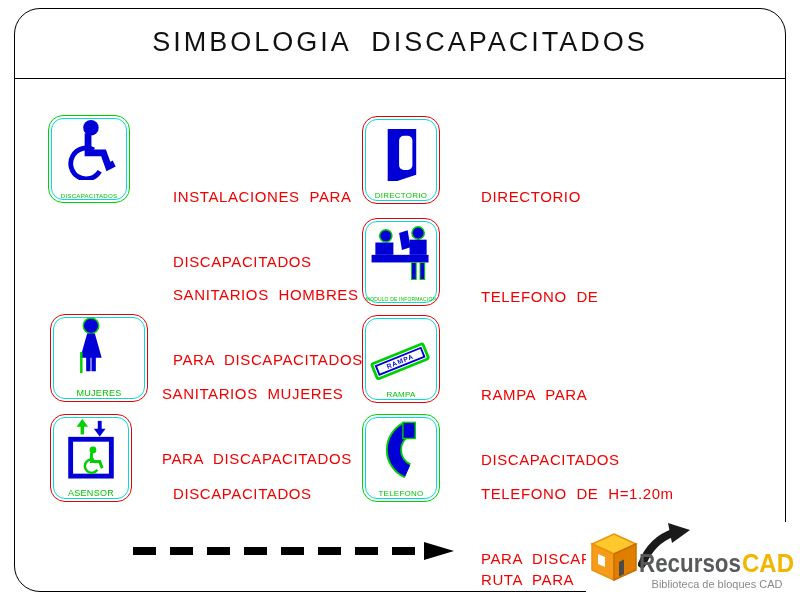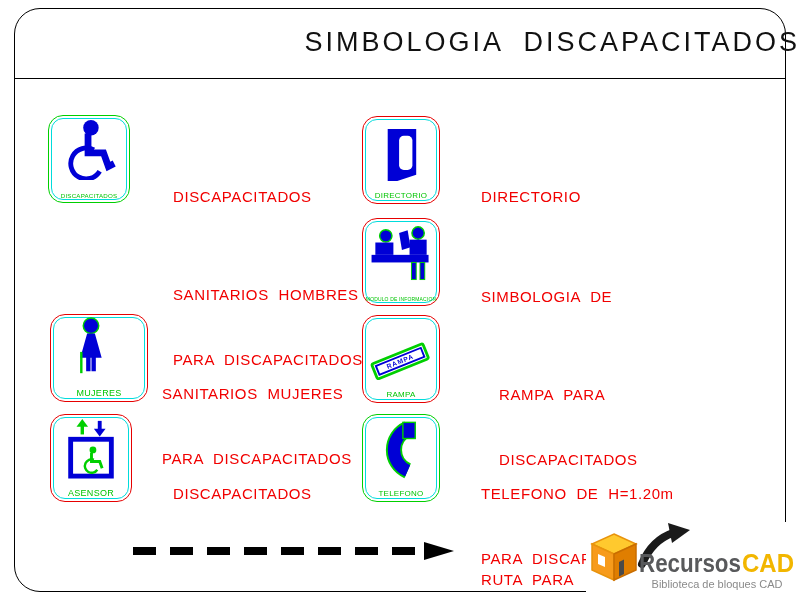--- a/index.html
+++ b/index.html
@@ -1,21 +1,21 @@
 <!DOCTYPE html>
 <html><head>
 <meta charset="utf-8">
 <style>
   html,body{margin:0;padding:0;background:#fff;}
   #canvas{position:relative;width:800px;height:600px;background:#fff;overflow:hidden;
           font-family:"Liberation Sans",sans-serif;}
   .page-border{position:absolute;left:14px;top:8px;width:770px;height:582px;
                border:1px solid #000;border-radius:26px;}
   .title-sep{position:absolute;left:14px;top:78px;width:771px;height:0;border-top:1px solid #000;}
-  .page-title{position:absolute;top:27px;left:0;right:0;text-align:right;
+  .page-title{position:absolute;top:27px;left:0;right:0;text-align:center;
               font-size:27px;letter-spacing:3px;color:#111;white-space:pre;font-weight:400;}
   
   .sym{position:absolute;border:1.6px solid #00cf00;border-radius:15px;background:#fff;}
   .sym.red{border-color:#e60000;}
   .sym-inner{position:absolute;inset:2px;border:1.2px solid #00dcdc;border-radius:12px;}
   .sym svg{position:absolute;left:0;top:2px;}
   .sym-label{position:absolute;bottom:3px;left:50%;transform:translateX(-50%) scale(var(--s,1));
              transform-origin:center bottom;color:#00c400;font-size:10px;white-space:nowrap;
              letter-spacing:0.3px;}
   
@@ -39,20 +39,21 @@
       <g fill="#0000d6" stroke="#0000d6">
         <circle cx="42" cy="10" r="8" stroke="none"></circle>
         <path d="M39 16 V36 H55 L60 50 L66 47" fill="none" stroke-width="7"></path>
         <path d="M45 33 A16 16 0 1 0 51 55" fill="none" stroke-width="5"></path>
       </g>
     </svg>
     <span class="sym-label" style="--s:0.62">DISCAPACITADOS</span>
   </div>
 
   <div class="rtext" style="left:173px;top:143px;">
+    <div>INSTALACIONES PARA</div>
     <div>DISCAPACITADOS</div>
   </div>
 
   <div class="sym red" style="left:362px;top:116px;width:76px;height:86px;">
     <div class="sym-inner"></div>
     <svg width="76" height="62" viewBox="0 0 80 64">
       <polygon points="26,10 56,10 56,58 26,68" fill="#0000d6"></polygon>
       <rect x="38" y="17" width="14" height="36" rx="5" fill="#fff"></rect>
     </svg>
     <span class="sym-label" style="--s:0.8">DIRECTORIO</span>
@@ -77,21 +78,21 @@
       <circle cx="58" cy="12" r="6.5" fill="#0000d6" stroke="#00cf00" stroke-width="1.5"></circle>
       <rect x="49" y="19" width="18" height="16" fill="#0000d6"></rect>
       <rect x="9" y="35" width="60" height="8" fill="#0000d6"></rect>
       <rect x="51" y="43" width="5" height="18" fill="#0000d6" stroke="#00cf00" stroke-width="1"></rect>
       <rect x="60" y="43" width="5" height="18" fill="#0000d6" stroke="#00cf00" stroke-width="1"></rect>
     </svg>
     <span class="sym-label" style="--s:0.5">MODULO DE INFORMACION</span>
   </div>
 
   <div class="rtext" style="left:481px;top:243px;">
-    <div>SIMBOLOGIA DE</div>
+    <div>TELEFONO DE</div>
   </div>
 
   <div class="sym red" style="left:50px;top:314px;width:80px;height:86px;padding-left:16px;">
     <div class="sym-inner"></div>
     <svg width="80" height="62" viewBox="0 0 80 64">
       <circle cx="40" cy="9" r="8" fill="#0000d6" stroke="#00cf00" stroke-width="1.5"></circle>
       <path d="M36 17 H44 L51 42 H45 V56 H40.5 V42 H39.5 V56 H35 V42 H29 Z" fill="#0000d6"></path>
       <path d="M30 36 V58" stroke="#00cf00" stroke-width="2.5" fill="none"></path>
     </svg>
     <span class="sym-label" style="--s:0.9">MUJERES</span>
@@ -107,21 +108,21 @@
     <svg width="76" height="62" viewBox="0 0 80 64">
       <g transform="translate(9,48) rotate(-22)">
         <rect x="0" y="0" width="58" height="17" rx="2" fill="#fff" stroke="#00cf00" stroke-width="3"></rect>
         <rect x="3.5" y="3.5" width="51" height="10" fill="none" stroke="#0000d6" stroke-width="2"></rect>
         <text x="29" y="11" text-anchor="middle" font-size="7" font-weight="bold" fill="#0000d6" letter-spacing="1">RAMPA</text>
       </g>
     </svg>
     <span class="sym-label" style="--s:0.8">RAMPA</span>
   </div>
 
-  <div class="rtext" style="left:499px;top:341px;">
+  <div class="rtext" style="left:481px;top:341px;">
     <div>RAMPA PARA</div>
     <div>DISCAPACITADOS</div>
   </div>
 
   <div class="sym red" style="left:50px;top:414px;width:80px;height:86px;">
     <div class="sym-inner"></div>
     <svg width="80" height="62" viewBox="0 0 80 64">
       <path d="M31 18 V7" stroke="#00cf00" stroke-width="3.5" fill="none"></path>
       <polygon points="25,10 31,2 37,10" fill="#00cf00"></polygon>
       <path d="M49 4 V13" stroke="#0000d6" stroke-width="4" fill="none"></path>

